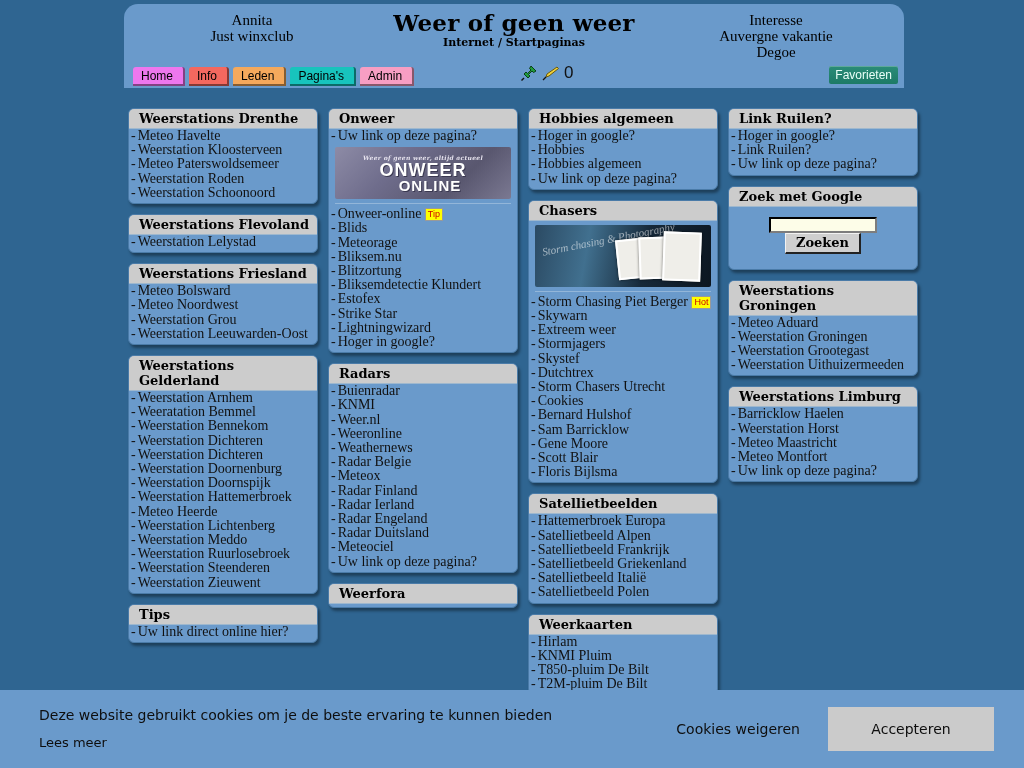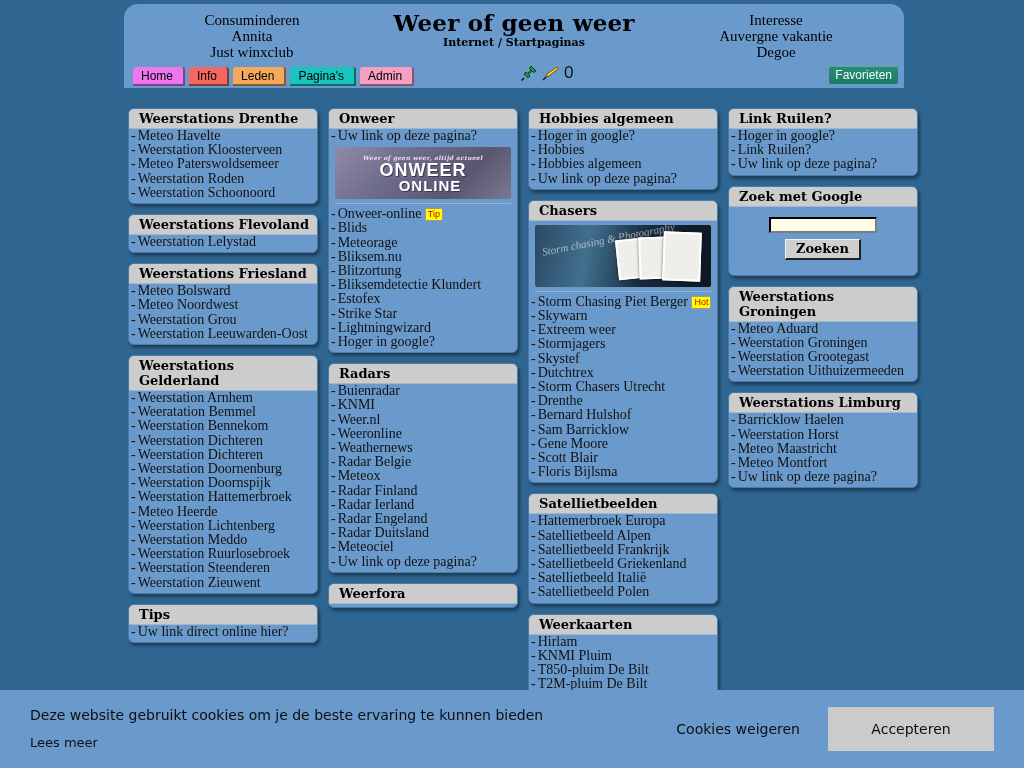--- a/index.html
+++ b/index.html
@@ -278,21 +278,20 @@
     border-bottom-color: #7d7d7d;
     box-sizing: border-box;
     display: block;
     margin: 0 auto;
     font-family: "Liberation Sans", sans-serif;
     font-size: 11px;
     padding: 0 2px;
     outline: none;
   }
   .search-btn {
-    margin-top: 6px;
     display: inline-block;
     background: #cfcfcf;
     border: 1px solid #f2f2f2;
     border-right: 2px solid #222;
     border-bottom: 2px solid #222;
     font-family: "DejaVu Serif", serif;
     font-weight: bold;
     font-size: 13px;
     color: #000;
     padding: 1px 10px;
@@ -305,21 +304,21 @@
     position: absolute;
     left: 0;
     bottom: 0;
     width: 1024px;
     height: 78px;
     background: #6a9acb;
     display: flex;
     align-items: center;
   }
   .cookie-text {
-    margin-left: 30px;
+    margin-left: 39px;
     font-family: "DejaVu Sans", sans-serif;
     font-size: 14px;
     color: #0e0e0e;
     line-height: 28px;
     flex: 1;
   }
   .cookie-text .lees {
     display: block;
     font-size: 13px;
   }
@@ -344,21 +343,20 @@
   }
 </style>
 </head>
 <body>
 
 <div id="page">
 
   <div class="header-panel">
     <div class="header-cols">
       <div class="hdr-left">
-        <div>Consuminderen</div>
         <div>Annita</div>
         <div>Just winxclub</div>
       </div>
       <div class="hdr-center">
         <div class="site-title">Weer of geen weer</div>
         <div class="site-sub">Internet / Startpaginas</div>
       </div>
       <div class="hdr-right">
         <div>Interesse</div>
         <div>Auvergne vakantie</div>
@@ -514,21 +512,21 @@
               <div class="card c3"></div>
             </div>
             <div class="banner-sep"></div>
             <div class="box-item"><span class="dash">-</span><span>Storm Chasing Piet Berger</span> <span class="badge">Hot</span></div>
             <div class="box-item"><span class="dash">-</span><span>Skywarn</span></div>
             <div class="box-item"><span class="dash">-</span><span>Extreem weer</span></div>
             <div class="box-item"><span class="dash">-</span><span>Stormjagers</span></div>
             <div class="box-item"><span class="dash">-</span><span>Skystef</span></div>
             <div class="box-item"><span class="dash">-</span><span>Dutchtrex</span></div>
             <div class="box-item"><span class="dash">-</span><span>Storm Chasers Utrecht</span></div>
-            <div class="box-item"><span class="dash">-</span><span>Drenthe</span></div>
+            <div class="box-item"><span class="dash">-</span><span>Cookies</span></div>
             <div class="box-item"><span class="dash">-</span><span>Bernard Hulshof</span></div>
             <div class="box-item"><span class="dash">-</span><span>Sam Barricklow</span></div>
             <div class="box-item"><span class="dash">-</span><span>Gene Moore</span></div>
             <div class="box-item"><span class="dash">-</span><span>Scott Blair</span></div>
             <div class="box-item"><span class="dash">-</span><span>Floris Bijlsma</span></div>
           </div>
         </div>
         <div class="box">
           <div class="box-head">Satellietbeelden</div>
           <div class="box-body">

